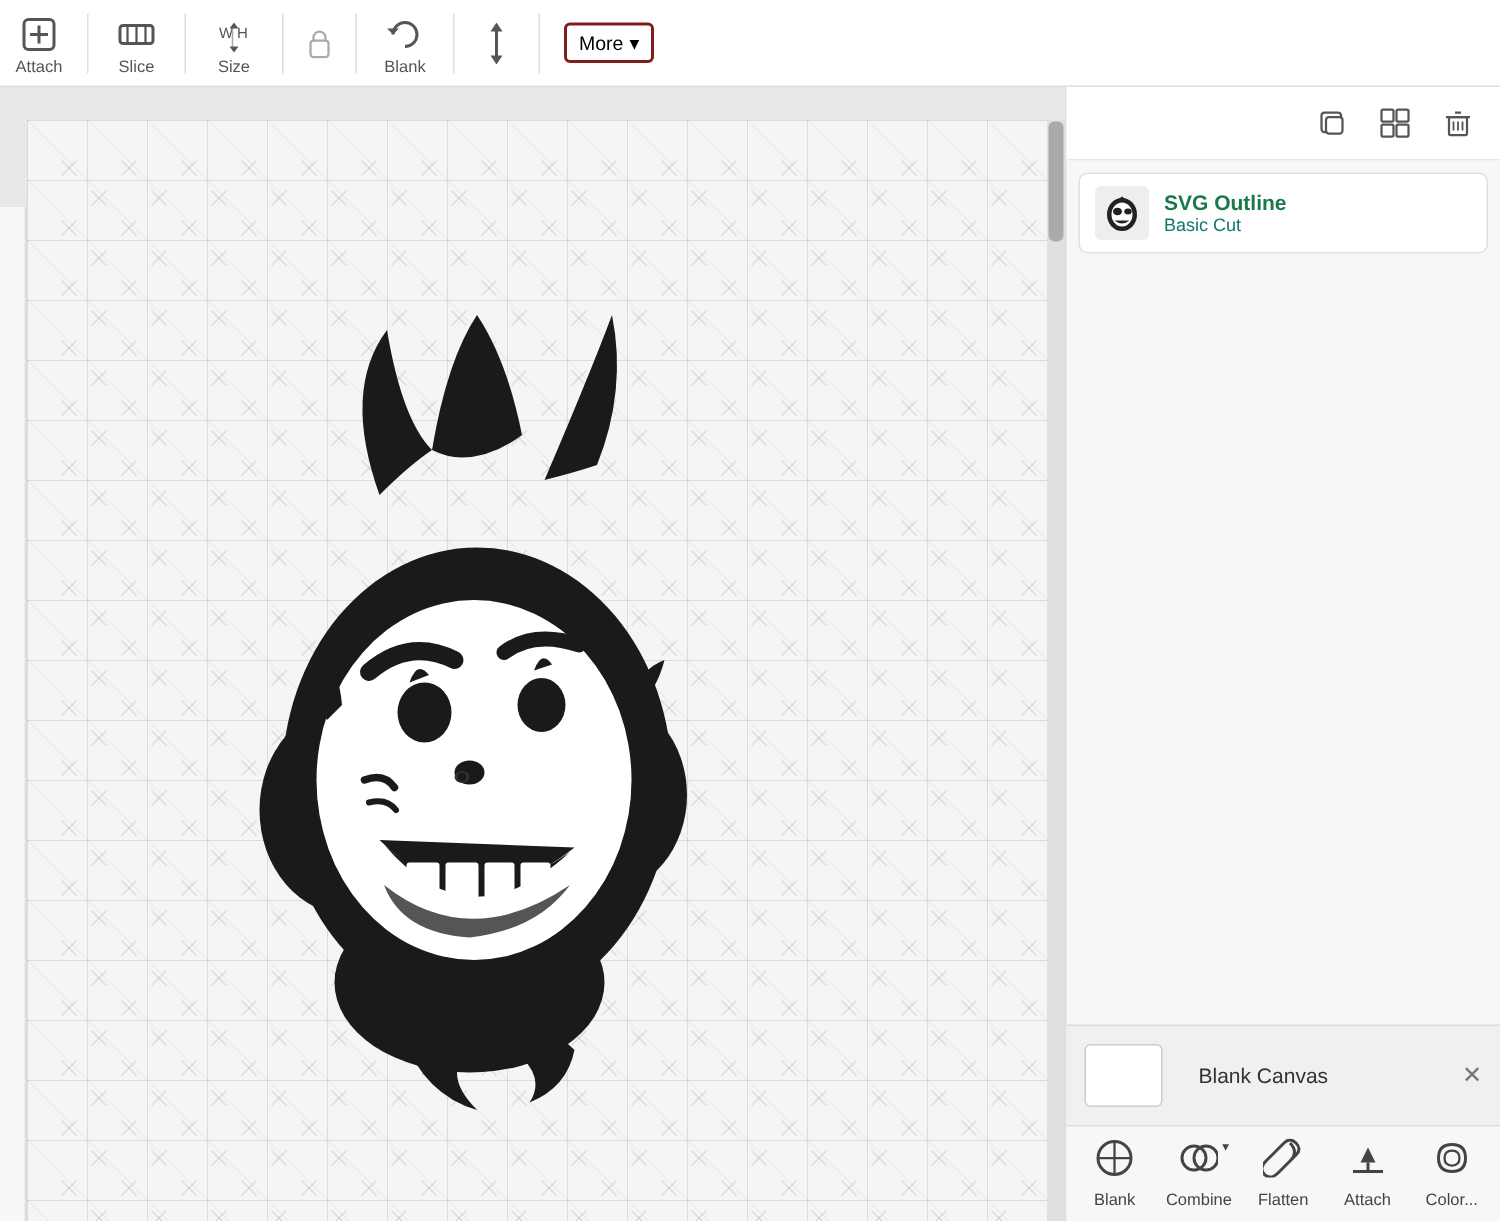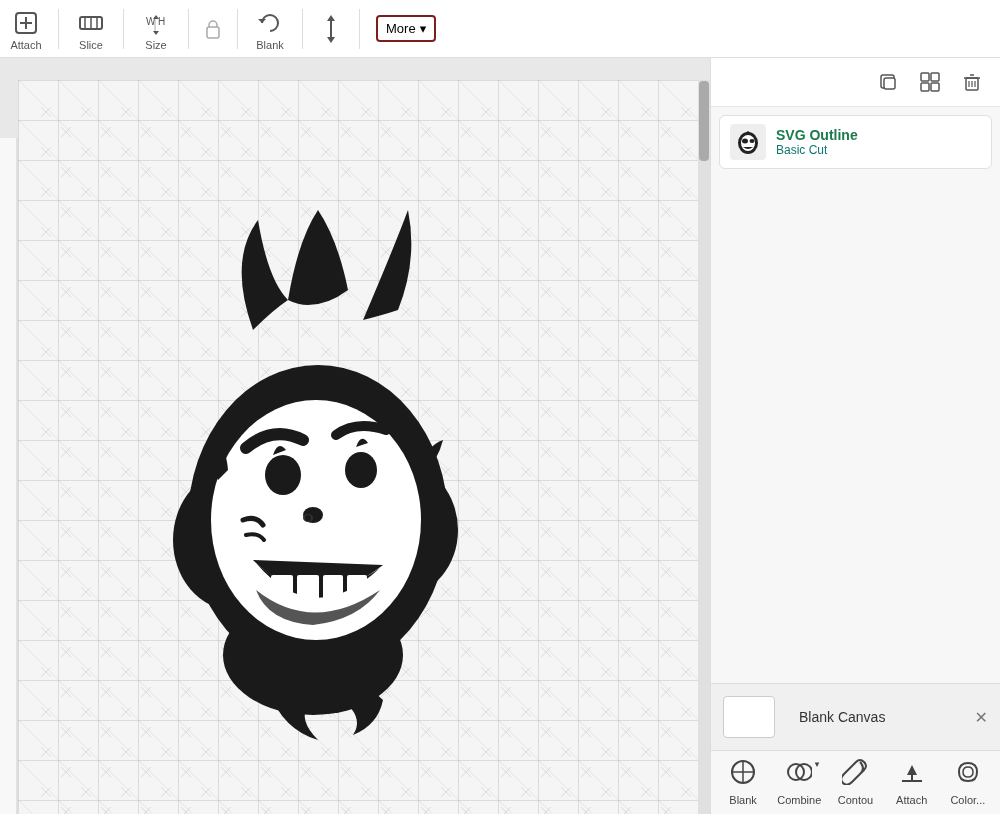--- a/index.html
+++ b/index.html
@@ -592,21 +592,21 @@
       <span>Combine</span>
       <span class="arrow-indicator">▾</span>
     </div>
 
     <div class="bottom-btn">
       <div class="btn-icon">
         <svg width="26" height="26" viewBox="0 0 26 26">
           <path d="M18 3 Q24 9 18 15 L10 23 Q5 28 1 24 Q-3 20 2 15 L14 3 Q18 -1 22 3 Q26 7 22 11 L10 23" fill="none" stroke="#444" stroke-width="2"></path>
         </svg>
       </div>
-      <span>Contou</span>
+      <span>Flatten</span>
     </div>
 
     <div class="bottom-btn">
       <div class="btn-icon">
         <svg width="26" height="26" viewBox="0 0 26 26">
           <line x1="3" y1="22" x2="23" y2="22" stroke="#444" stroke-width="2"></line>
           <polygon points="13,6 8,16 18,16" fill="#444"></polygon>
           <line x1="13" y1="16" x2="13" y2="22" stroke="#444" stroke-width="2"></line>
         </svg>
       </div>

